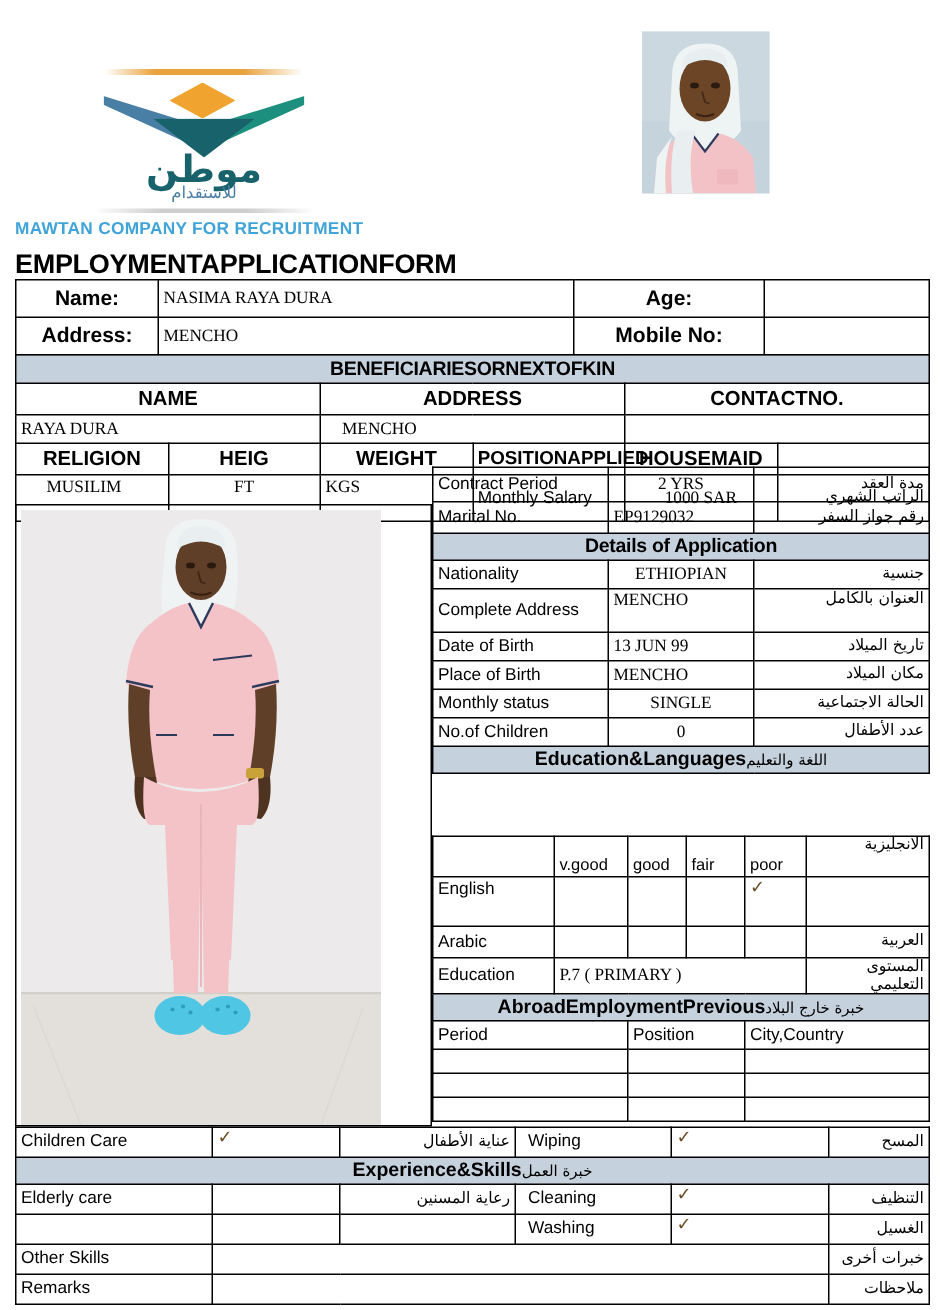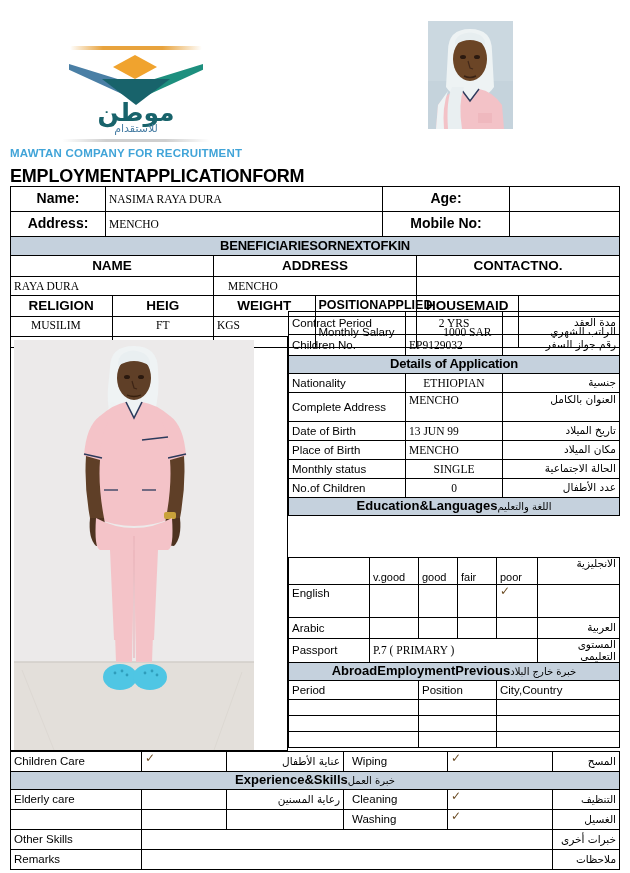--- a/index.html
+++ b/index.html
@@ -431,21 +431,21 @@
 <table id="right-table">
 
   <tbody>
       <tr>
     <td class="f-lbl" style="width:110px;height:22px;">Contract Period</td>
     <td class="f-val-serif ctr" style="width:90px;">2 YRS</td>
     <td class="ar">مدة العقد</td>
   </tr>
 
   <tr>
-    <td class="f-lbl" style="height:20px;">Children No.</td>
+    <td class="f-lbl" style="height:20px;">Marital No.</td>
     <td class="f-val-serif lft">EP9129032</td>
     <td class="ar">رقم جواز السفر</td>
   </tr>
 
   <tr>
     <td class="sec-head" colspan="3" style="height:17px;">Details of Application</td>
   </tr>
   <tr>
     <td class="f-lbl" style="height:18px;">Nationality</td>
     <td class="f-val-serif ctr">ETHIOPIAN</td>
@@ -505,21 +505,21 @@
   </tr>
   <tr>
     <td class="f-lbl" style="height:20px;">Arabic</td>
     <td></td>
     <td></td>
     <td></td>
     <td></td>
     <td class="ar">العربية</td>
   </tr>
   <tr>
-    <td class="f-lbl" style="height:20px;">Passport</td>
+    <td class="f-lbl" style="height:20px;">Education</td>
     <td class="f-val-serif lft" colspan="4">P.7 ( PRIMARY )</td>
     <td class="ar">المستوى التعليمي</td>
   </tr>
 
   <tr>
     <td class="sec-head-ar" colspan="6" style="height:17px;">
       <span>AbroadEmploymentPrevious</span><span class="ar-inline">خبرة خارج البلاد</span>
     </td>
   </tr>
   <tr>

